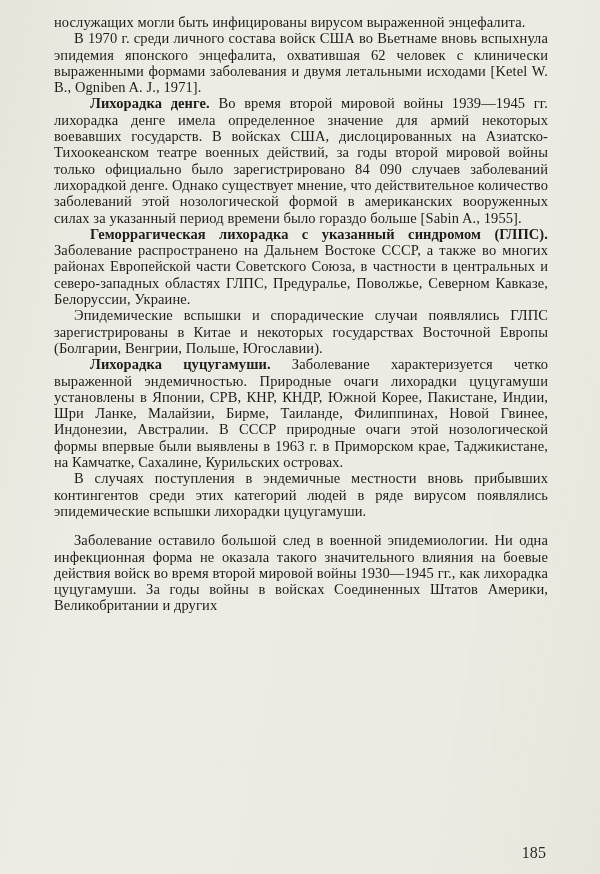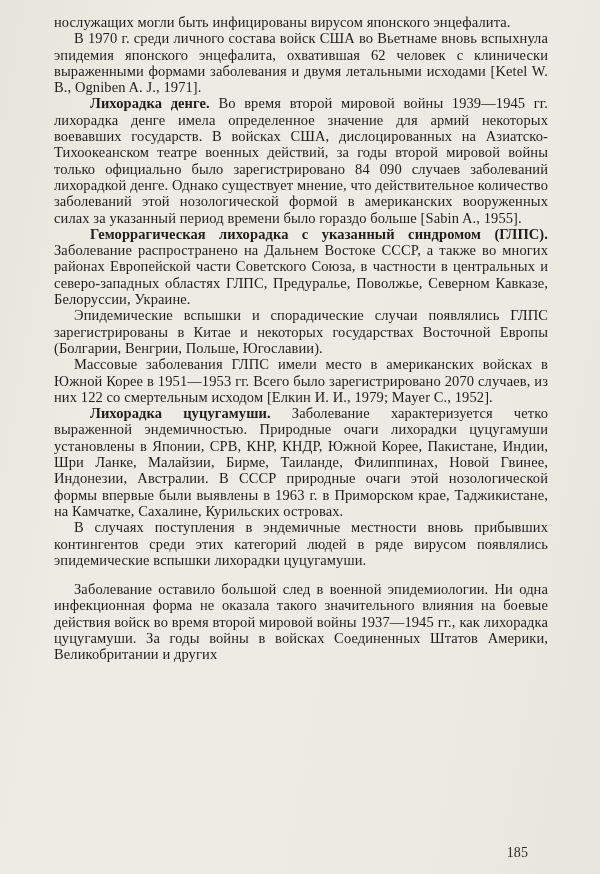--- a/index.html
+++ b/index.html
@@ -37,48 +37,47 @@
   }
   .para.gap-before {
     margin-top: 13px;
   }
   .lead {
     font-weight: bold;
     margin-left: 16px;
   }
   .page-number {
     position: absolute;
-    right: 72px;
+    right: 54px;
     bottom: 13px;
-    font-size: 14px;
+    font-size: 16px;
     color: #2a2925;
   }
 </style>
 </head>
 <body>
 
 <div class="page">
   <div class="text-block">
 
-    <p class="para continuation"><span>нослужащих могли быть инфицированы вирусом японского энцефалита.</span></p>
+    <p class="para continuation"><span>нослужащих могли быть инфицированы вирусом выраженной энцефалита.</span></p>
 
     <p class="para"><span>В 1970 г. среди личного состава войск США во Вьетнаме вновь вспыхнула эпидемия японского энцефалита, охватившая 62 человек с клинически выраженными формами заболевания и двумя летальными исходами [Ketel W. B., Ogniben A. J., 1971].</span></p>
 
 
     <p class="para"><span class="lead">Лихорадка денге.</span> <span>Во время второй мировой войны 1939—1945 гг. лихорадка денге имела определенное значение для армий некоторых воевавших государств. В войсках США, дислоцированных на Азиатско-Тихоокеанском театре военных действий, за годы второй мировой войны только официально было зарегистрировано 84 090 случаев заболеваний лихорадкой денге. Однако существует мнение, что действительное количество заболеваний этой нозологической формой в американских вооруженных силах за указанный период времени было гораздо больше [Sabin A., 1955].</span></p>
 
     <p class="para"><span class="lead">Геморрагическая лихорадка с указанный синдромом (ГЛПС).</span> <span>Заболевание распространено на Дальнем Востоке СССР, а также во многих районах Европейской части Советского Союза, в частности в центральных и северо-западных областях ГЛПС, Предуралье, Поволжье, Северном Кавказе, Белоруссии, Украине.</span></p>
 
     <p class="para"><span>Эпидемические вспышки и спорадические случаи появлялись ГЛПС зарегистрированы в Китае и некоторых государствах Восточной Европы (Болгарии, Венгрии, Польше, Югославии).</span></p>
 
 
-    <p class="para"><span>Массовые заболевания ГЛПС имели место в американских войсках в Южной Корее в 1951—1953 гг. Всего было зарегистрировано 2070 случаев, из них 122 со смертельным исходом [Елкин И. И., 1979; Mayer C., 1952].</span></p>
 
     <p class="para"><span class="lead">Лихорадка цуцугамуши.</span> <span>Заболевание характеризуется четко выраженной эндемичностью. Природные очаги лихорадки цуцугамуши установлены в Японии, СРВ, КНР, КНДР, Южной Корее, Пакистане, Индии, Шри Ланке, Малайзии, Бирме, Таиланде, Филиппинах, Новой Гвинее, Индонезии, Австралии. В СССР природные очаги этой нозологической формы впервые были выявлены в 1963 г. в Приморском крае, Таджикистане, на Камчатке, Сахалине, Курильских островах.</span></p>
 
     <p class="para"><span>В случаях поступления в эндемичные местности вновь прибывших контингентов среди этих категорий людей в ряде вирусом появлялись эпидемические вспышки лихорадки цуцугамуши.</span></p>
 
-    <p class="para gap-before"><span>Заболевание оставило большой след в военной эпидемиологии. Ни одна инфекционная форма не оказала такого значительного влияния на боевые действия войск во время второй мировой войны 1937—1945 гг., как лихорадка цуцугамуши. За годы войны в войсках Соединенных Штатов Америки, Великобритании и других</span></p>
+    <p class="para gap-before"><span>Заболевание оставило большой след в военной эпидемиологии. Ни одна инфекционная форма не оказала такого значительного влияния на боевые действия войск во время второй мировой войны 1930—1945 гг., как лихорадка цуцугамуши. За годы войны в войсках Соединенных Штатов Америки, Великобритании и других</span></p>
 
   </div>
 
   <div class="page-number">185</div>
 </div>
 
 </body></html>

